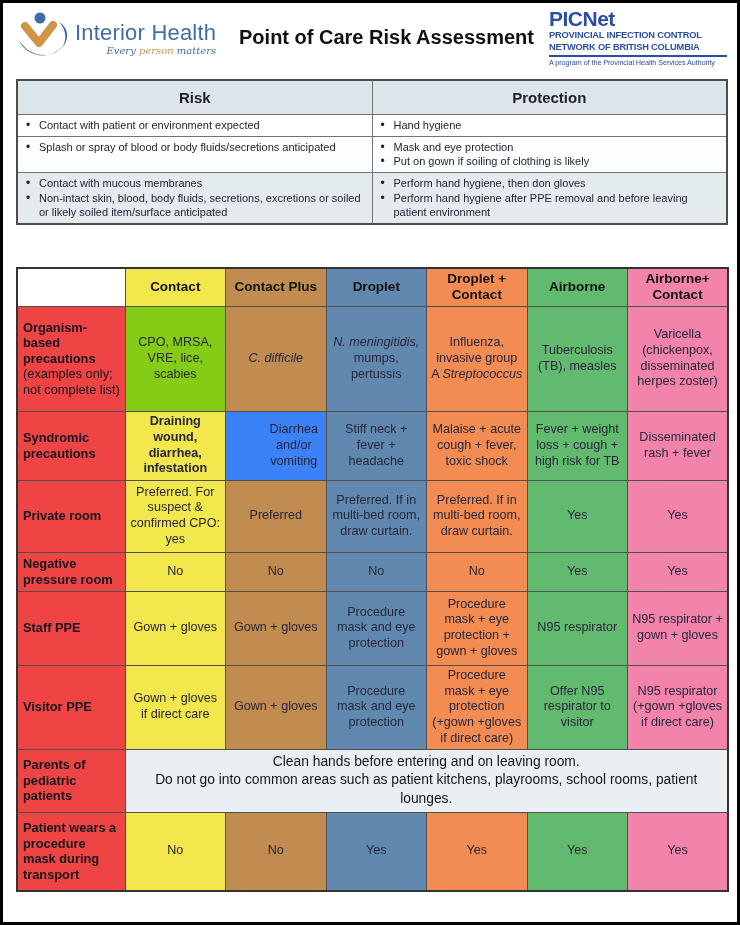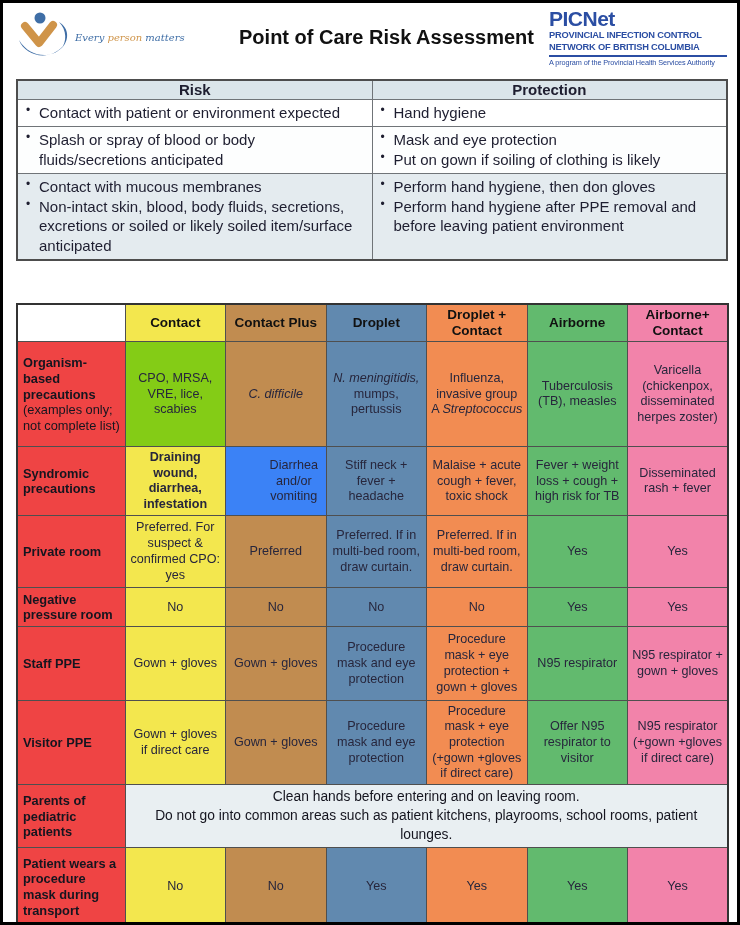--- a/index.html
+++ b/index.html
@@ -25,23 +25,23 @@
   .picnet-sub { font-size:9.3px; font-weight:bold; letter-spacing:-0.2px; line-height:1.15;
                 margin-top:1px; white-space:nowrap; }
   .picnet-rule { border:0; border-top:2px solid #2b4ea3; margin:2px 0 1px; }
   .picnet-tag { font-size:7.3px; letter-spacing:-0.1px; white-space:nowrap; }
 
   
   table { border-collapse:collapse; }
   .risk-tbl { width:712px; margin:12px 13px 0; border:2px solid #4d4d4d; }
   .risk-tbl th {
     background:#dbe5ea; border:1px solid #707478; font-size:15px; font-weight:bold;
-    height:19px; text-align:center; width:50%;
+    height:34px; text-align:center; width:50%;
   }
-  .risk-tbl td { border:1px solid #707478; vertical-align:top; padding:3px 6px 4px; font-size:15px; line-height:1.3; }
+  .risk-tbl td { border:1px solid #707478; vertical-align:top; padding:3px 6px 4px; font-size:11px; line-height:1.3; }
   .risk-tbl tr.rr1 td { background:#ffffff; }
   .risk-tbl tr.rr2 td { background:#fdfefe; }
   .risk-tbl tr.rr3 td { background:#e4ebef; }
   .blist { list-style:none; }
   .blist li { position:relative; padding-left:15px; }
   .blist li::before { content:"•"; position:absolute; left:2px; top:0; font-size:12px; }
 
   
   .mx { width:713px; margin:42px 13px 0; border:2px solid #333; table-layout:fixed; }
   .mx th, .mx td { border:1px solid #4f4f4f; vertical-align:middle; }
@@ -75,20 +75,21 @@
     <div class="ih-logo">
       <span>
         <svg width="56" height="52" viewBox="0 0 56 52">
           <circle cx="25" cy="8" r="5.5" fill="#3f6ea6"></circle>
           <path d="M10 16 L24 33 L38 15" fill="none" stroke="#cf9449" stroke-width="8" stroke-linecap="round" stroke-linejoin="round"></path>
           <path d="M4 30 C10 46 34 52 48 36 C40 48 16 50 4 30 Z" fill="#3f6ea6"></path>
           <path d="M44 12 C52 20 52 32 46 39 C55 30 54 18 44 12 Z" fill="#3f6ea6"></path>
         </svg>
       </span>
       <span class="ih-text">
+        <div class="ih-name">Interior Health</div>
         <div class="ih-tag"><span>Every </span><span class="gold">person</span><span> matters</span></div>
       </span>
     </div>
 
     <div class="hdr-title">Point of Care Risk Assessment</div>
 
     <div class="picnet">
       <div class="picnet-name">PICNet</div>
       <div class="picnet-sub">PROVINCIAL INFECTION CONTROL</div>
       <div class="picnet-sub">NETWORK OF BRITISH COLUMBIA</div>

